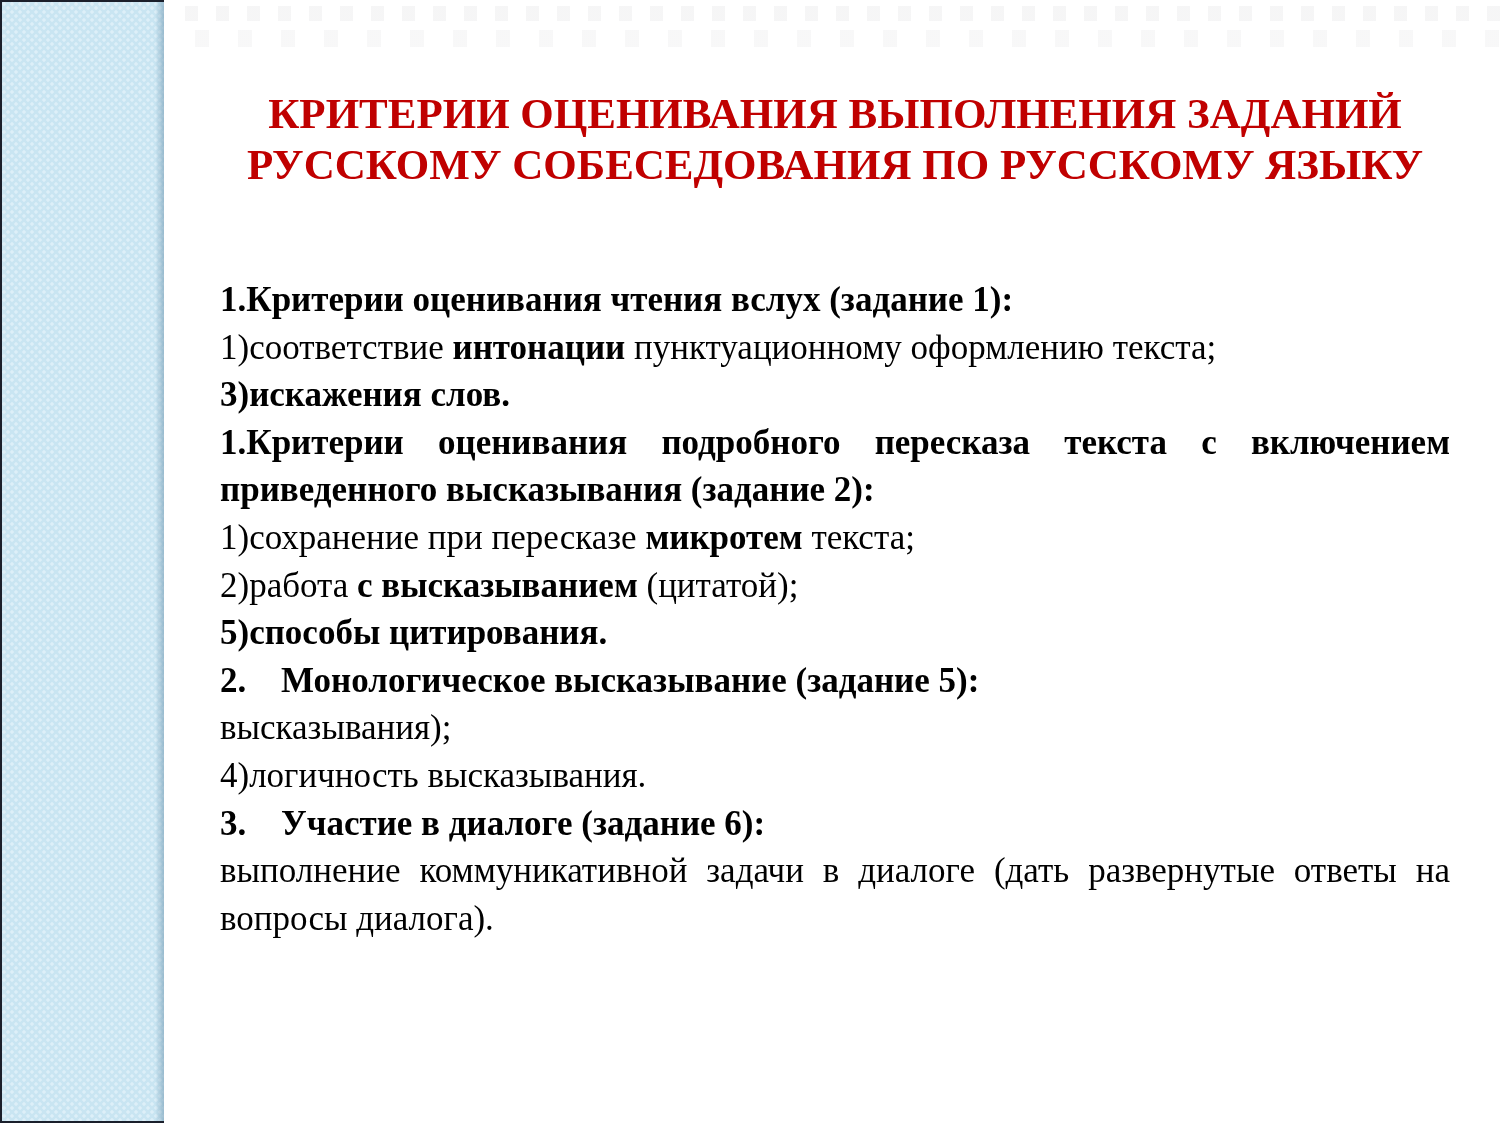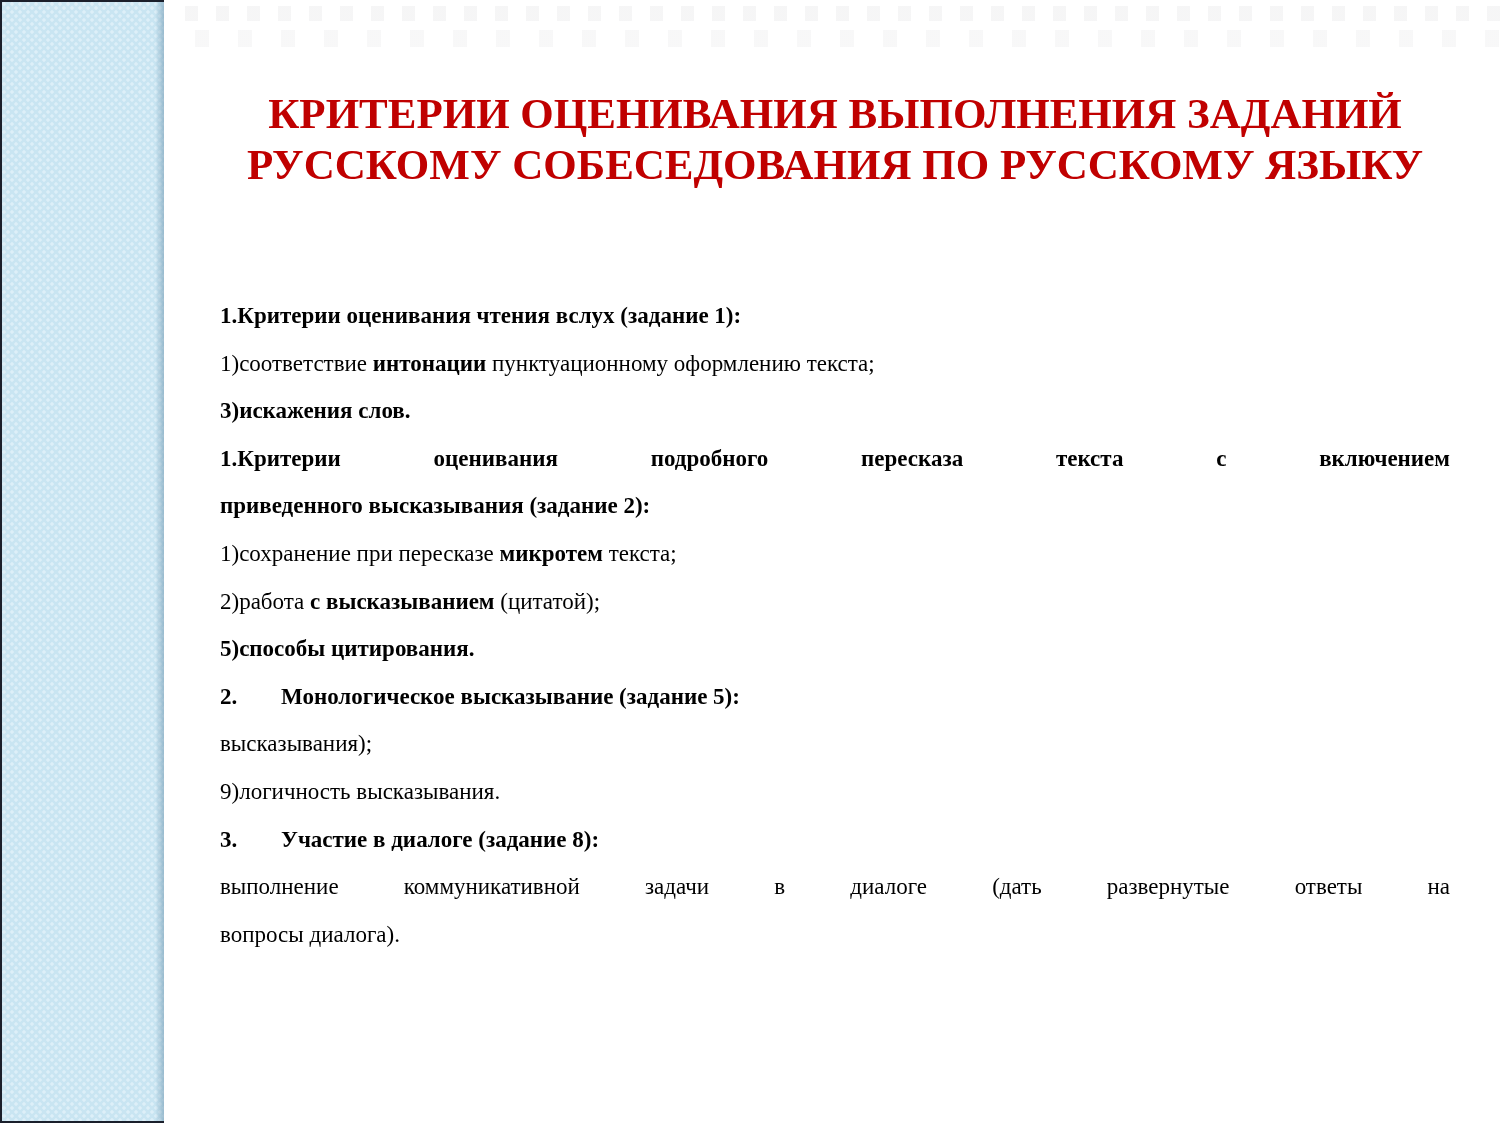--- a/index.html
+++ b/index.html
@@ -49,23 +49,23 @@
     width: 1330px;
     text-align: center;
     font-weight: bold;
     font-size: 43px;
     line-height: 51px;
     color: var(--title-color, #c00000);
   }
 
   .body-text {
     position: absolute;
-    left: 220px; top: 292px;
+    left: 220px; top: 276px;
     width: 1230px;
-    font-size: 23px;
+    font-size: 35px;
     line-height: 47.6px;
     color: var(--text-color, #000);
   }
   .body-text .line { text-align: left; }
   .body-text .line.stretch {
     text-align: justify;
     text-align-last: justify;
   }
   .body-text .b { font-weight: bold; }
   .body-text .tab {
@@ -92,17 +92,17 @@
     <div class="line"><span class="b">1.Критерии оценивания чтения вслух (задание 1):</span></div>
     <div class="line"><span class="">1)соответствие </span><span class="b">интонации</span><span class=""> пунктуационному оформлению текста;</span></div>
     <div class="line"><span class="b">3)искажения слов.</span></div>
     <div class="line stretch"><span class="b">1.Критерии оценивания подробного пересказа текста с включением</span></div>
     <div class="line"><span class="b">приведенного высказывания (задание 2):</span></div>
     <div class="line"><span class="">1)сохранение при пересказе </span><span class="b">микротем</span><span class=""> текста;</span></div>
     <div class="line"><span class="">2)работа </span><span class="b">с высказыванием</span><span class=""> (цитатой);</span></div>
     <div class="line"><span class="b">5)способы цитирования.</span></div>
     <div class="line"><span class="b tab">2.</span><span class="b">Монологическое высказывание (задание 5):</span></div>
     <div class="line"><span class="">высказывания);</span></div>
-    <div class="line"><span class="">9)логичность высказывания.</span></div>
-    <div class="line"><span class="b tab">3.</span><span class="b">Участие в диалоге (задание 8):</span></div>
+    <div class="line"><span class="">4)логичность высказывания.</span></div>
+    <div class="line"><span class="b tab">3.</span><span class="b">Участие в диалоге (задание 6):</span></div>
     <div class="line stretch"><span class="">выполнение коммуникативной задачи в диалоге (дать развернутые ответы на</span></div>
     <div class="line"><span class="">вопросы диалога).</span></div>
   </div>
 
 </body></html>

